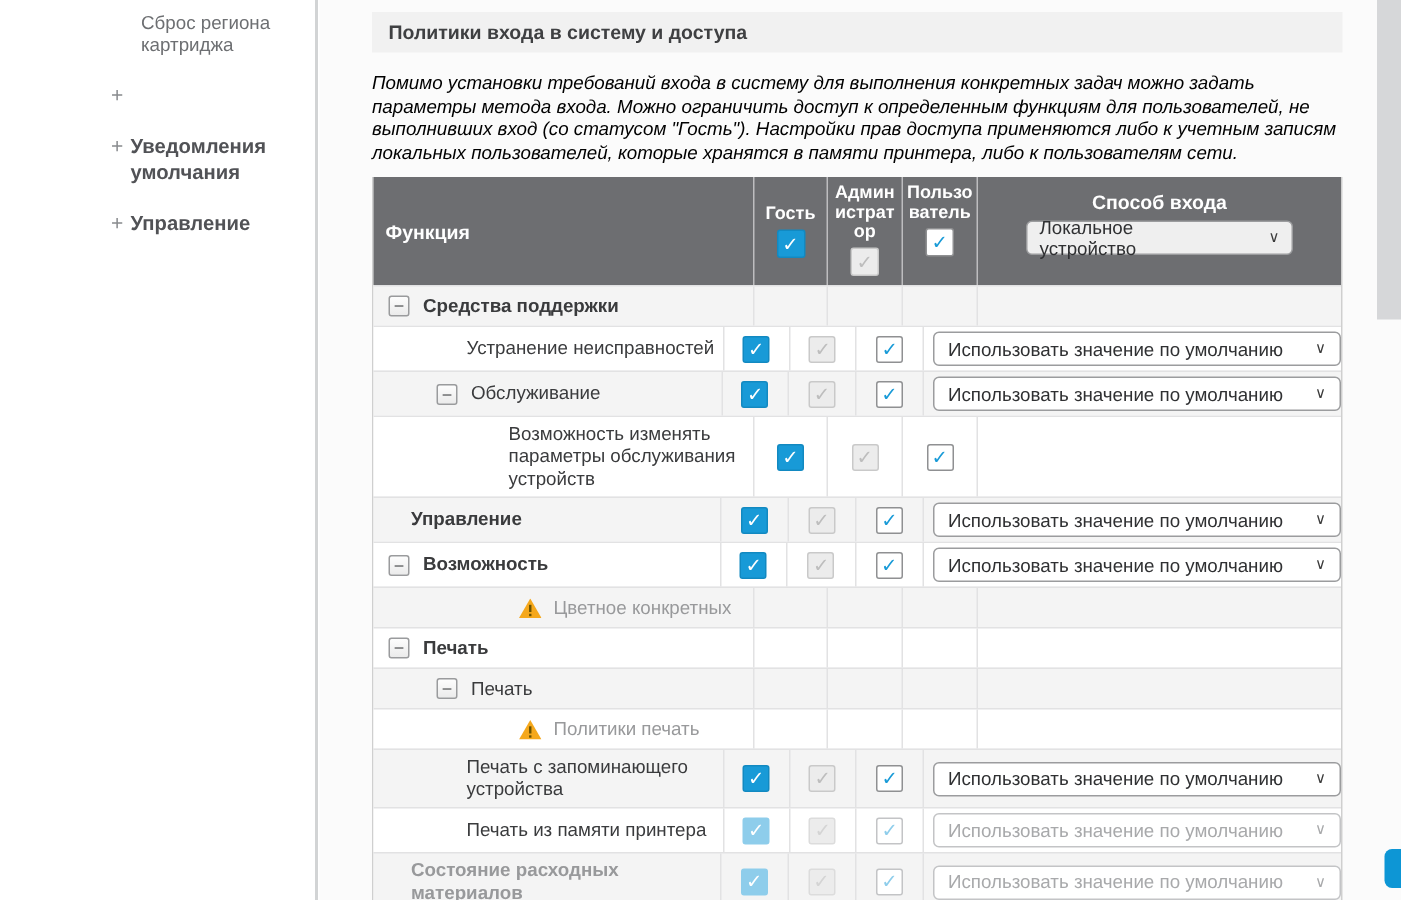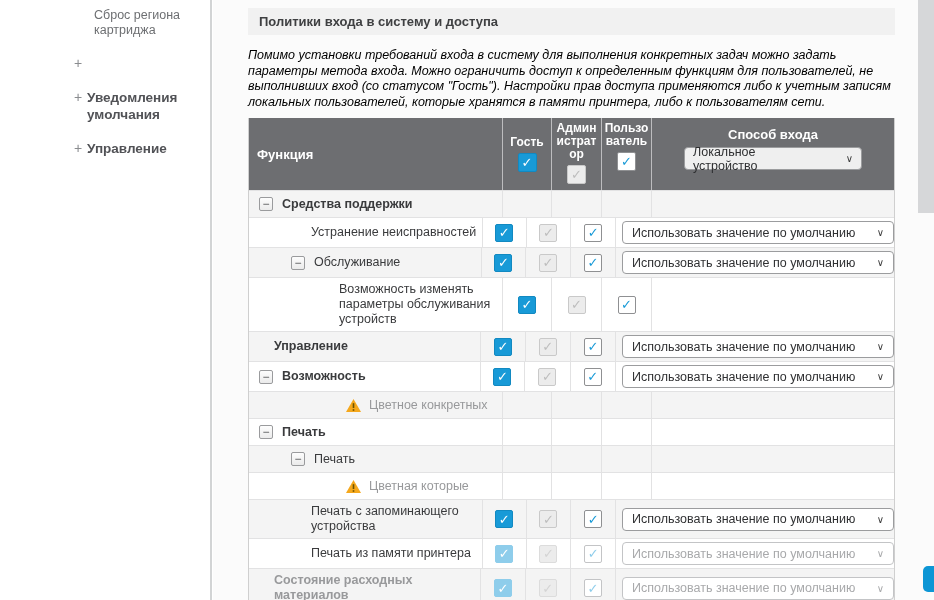--- a/index.html
+++ b/index.html
@@ -276,21 +276,21 @@
           </div>
           <div class="t-row dim-label">
             <div class="c-func" style="padding-left: 97px;">
               <span class="warn-ic">
                 <svg width="15" height="13" viewBox="0 0 15 13">
                   <path d="M7.5 0 L15 13 L0 13 Z" fill="#f5a81c"></path>
                   <rect x="6.7" y="4.2" width="1.6" height="4.8" fill="#6b5200"></rect>
                   <rect x="6.7" y="10.2" width="1.6" height="1.6" fill="#6b5200"></rect>
                 </svg>
               </span>
-              <span class="lbl warn-text">Цветная которые</span>
+              <span class="lbl warn-text">Политики печать</span>
             </div>
             <div class="c-chk"></div>
             <div class="c-chk w50"></div>
             <div class="c-chk w50"></div>
             <div class="c-sel"></div>
           </div>
           <div class="t-row shaded" style="min-height: 30px;">
             <div class="c-func" style="padding-left: 62px;">
               <span class="lbl">Печать с запоминающего устройства</span>
             </div>

